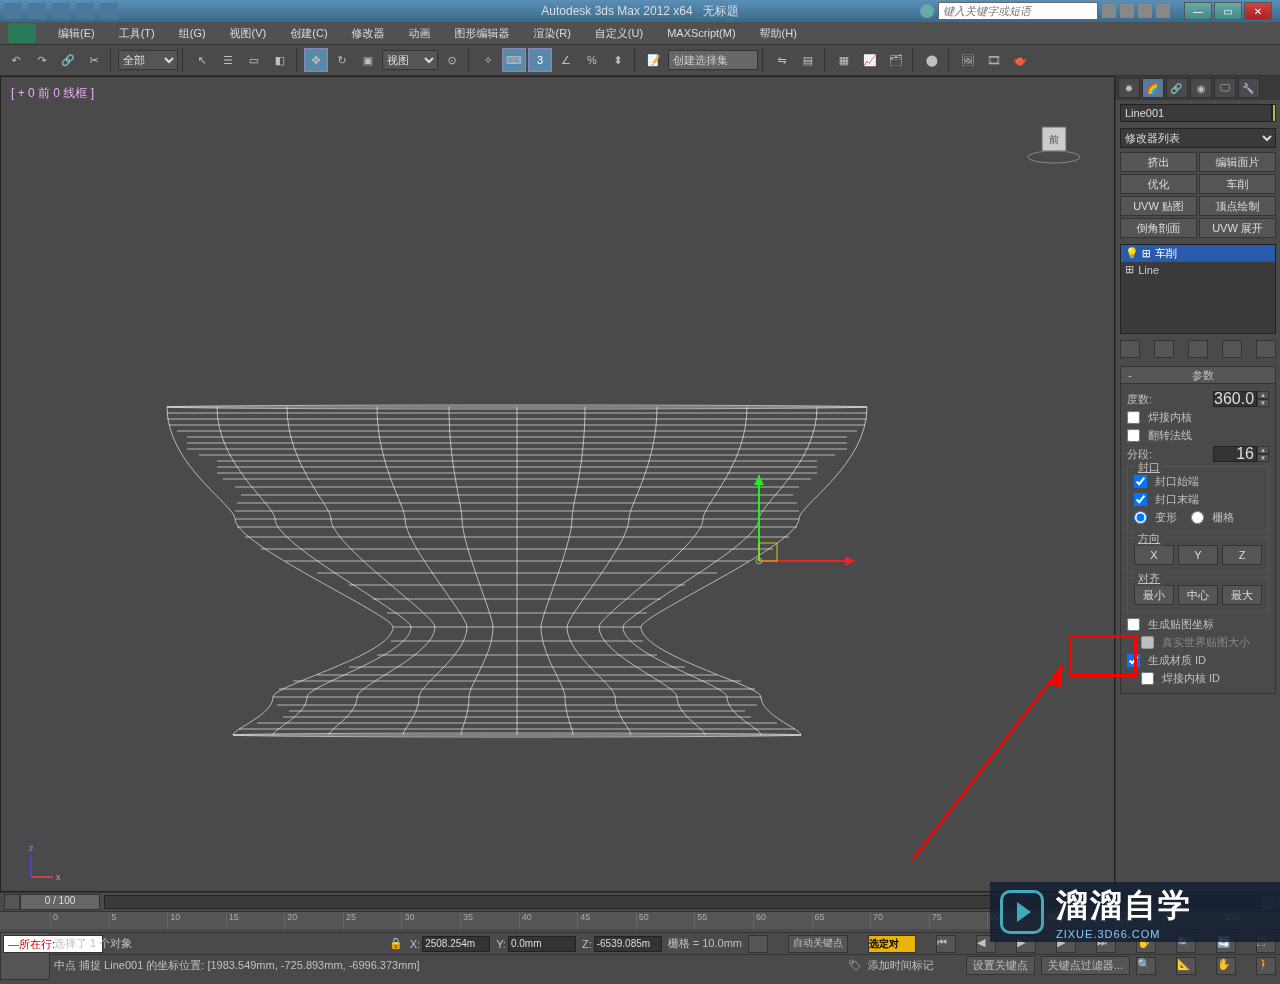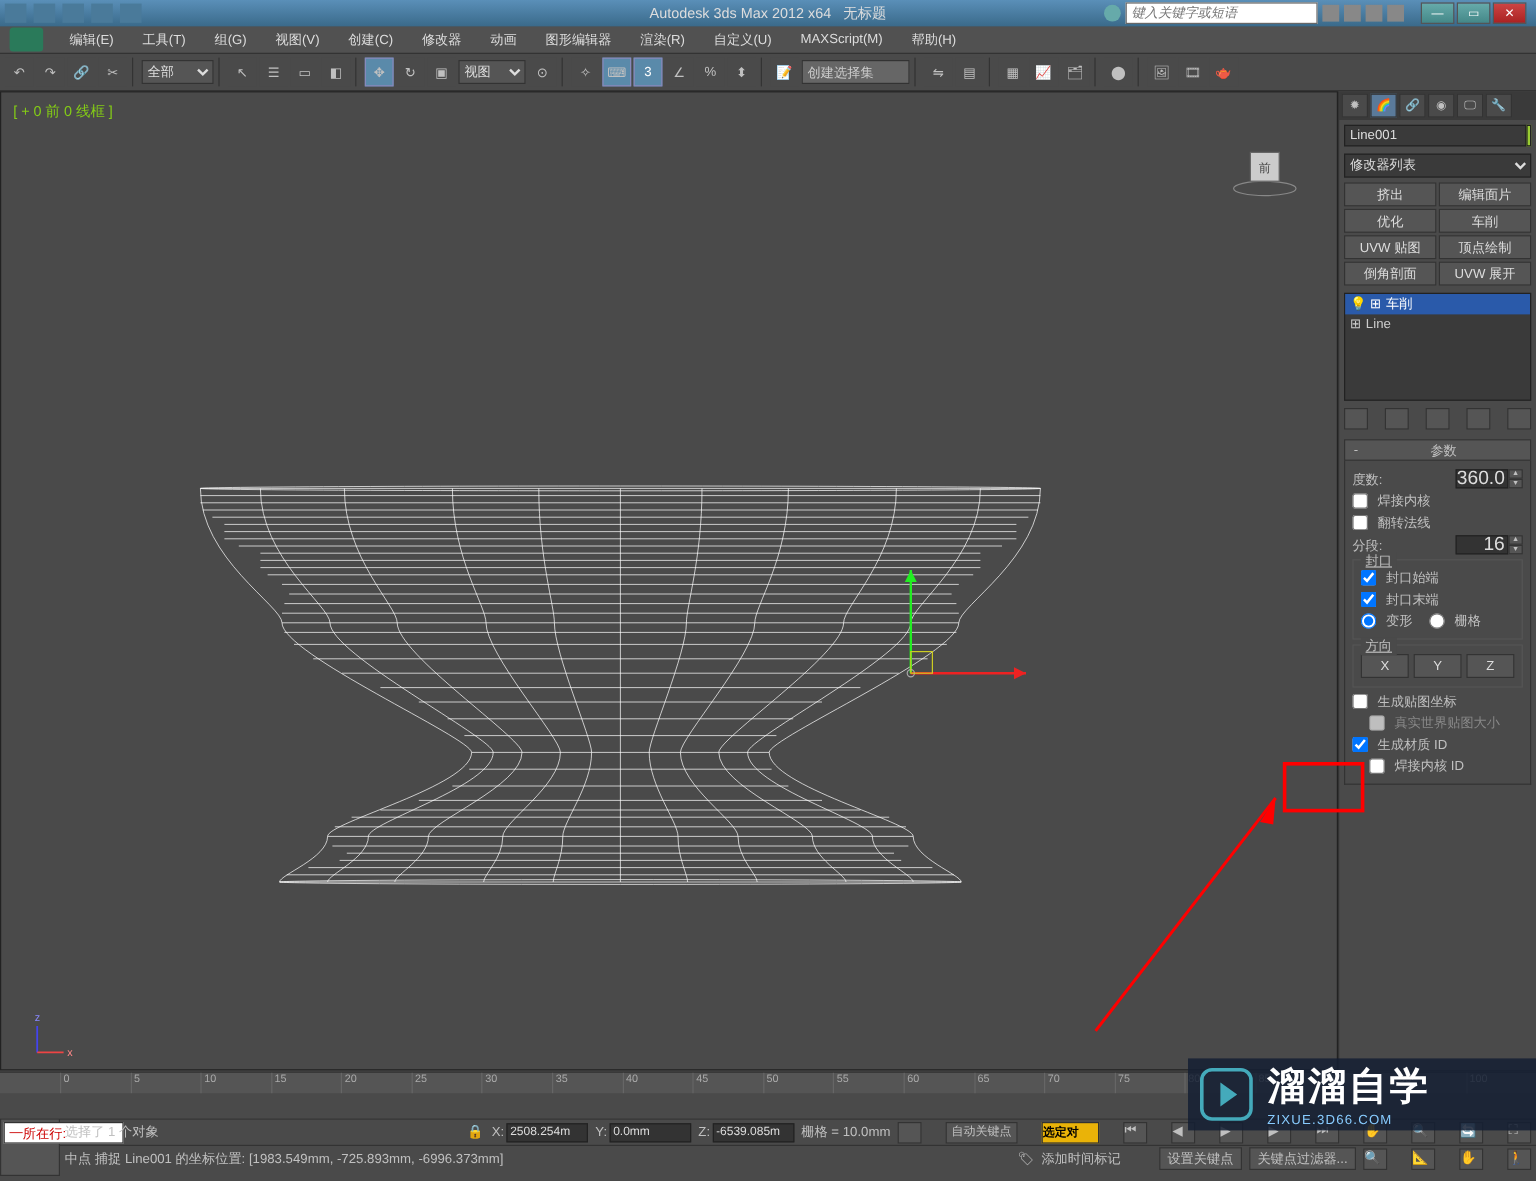--- a/index.html
+++ b/index.html
@@ -25,21 +25,21 @@
 .toolbar { height: 32px; background: #4a4a4a; border-top: 1px solid #333; border-bottom: 1px solid #333; display: flex; align-items: center; padding: 0 4px; gap: 2px; }
 .toolbar .tbtn { width: 24px; height: 24px; background: #4a4a4a; border: 1px solid transparent; display: inline-flex; align-items: center; justify-content: center; }
 .toolbar .tbtn.active { background: #5a8aaa; border: 1px solid #88b; }
 .toolbar .sep { width: 4px; height: 24px; border-left: 1px solid #333; margin: 0 2px; }
 .toolbar select { height: 20px; background: #555; color: #ddd; border: 1px solid #333; font-size: 11px; }
 .toolbar input.cset { height: 20px; width: 90px; background: #666; color: #ccc; border: 1px solid #333; font-size: 11px; padding: 0 4px; }
 
 
 .main-area { display: flex; height: 816px; }
 .viewport { flex: 1; background: #4a4a4a; position: relative; border: 1px solid #222; }
-.viewport-label { position: absolute; top: 8px; left: 10px; color: #84cc16; font-size: 12px; }
+.viewport-label { position: absolute; top: 8px; left: 10px; color: #f0abfc; font-size: 12px; }
 .viewport svg.wireframe { position: absolute; top: 0; left: 0; }
 .viewcube { position: absolute; top: 40px; right: 30px; width: 60px; height: 48px; }
 
 
 .right-panel { width: 165px; background: #4a4a4a; border-left: 1px solid #333; display: flex; flex-direction: column; }
 .panel-tabs { height: 24px; display: flex; gap: 2px; padding: 2px; background: #3a3a3a; }
 .panel-tabs span { width: 22px; height: 20px; background: #4a4a4a; border: 1px solid #333; display: inline-flex; align-items: center; justify-content: center; font-size: 10px; }
 .panel-tabs span.active { background: #5a7a9a; }
 .name-box { margin: 4px; display: flex; }
 .name-box input { flex: 1; height: 18px; background: #3a3a3a; color: #ddd; border: 1px solid #222; padding: 0 4px; font-size: 11px; }
@@ -395,20 +395,28 @@
 
         <div class="group-box">
           <span class="gtitle">方向</span>
           <div class="btn-row">
             <button>X</button>
             <button>Y</button>
             <button>Z</button>
           </div>
         </div>
 
+        <div class="group-box" style="position:relative">
+          <span class="gtitle">对齐</span>
+          <div class="btn-row">
+            <button>最小</button>
+            <button>中心</button>
+            <button>最大</button>
+          </div>
+        </div>
 
 
         <div class="param-row">
             <input type="checkbox" style="">
             <label>生成贴图坐标</label>
           </div>
         <div class="param-row" style="padding-left:14px">
             <input type="checkbox" disabled="" style="">
             <label style="color:#888">真实世界贴图大小</label>
           </div>
@@ -421,20 +429,26 @@
             <label>焊接内核 ID</label>
           </div>
       </div>
     </div>
   </div>
 </div>
 
 <div class="red-box" style="left:1069px; top:635px; width:68px; height:42px"></div>
 
 <div class="timeline-area">
+  <div class="time-slider">
+    <span style="width:16px;height:16px;background:#555;border:1px solid #333"></span>
+    <div class="slider-btn">0 / 100</div>
+    <div class="slider-track"></div>
+    <span style="width:16px;height:16px;background:#555;border:1px solid #333"></span>
+  </div>
   <div class="ruler">
     <span>0</span>
       <span>5</span>
       <span>10</span>
       <span>15</span>
       <span>20</span>
       <span>25</span>
       <span>30</span>
       <span>35</span>
       <span>40</span>

